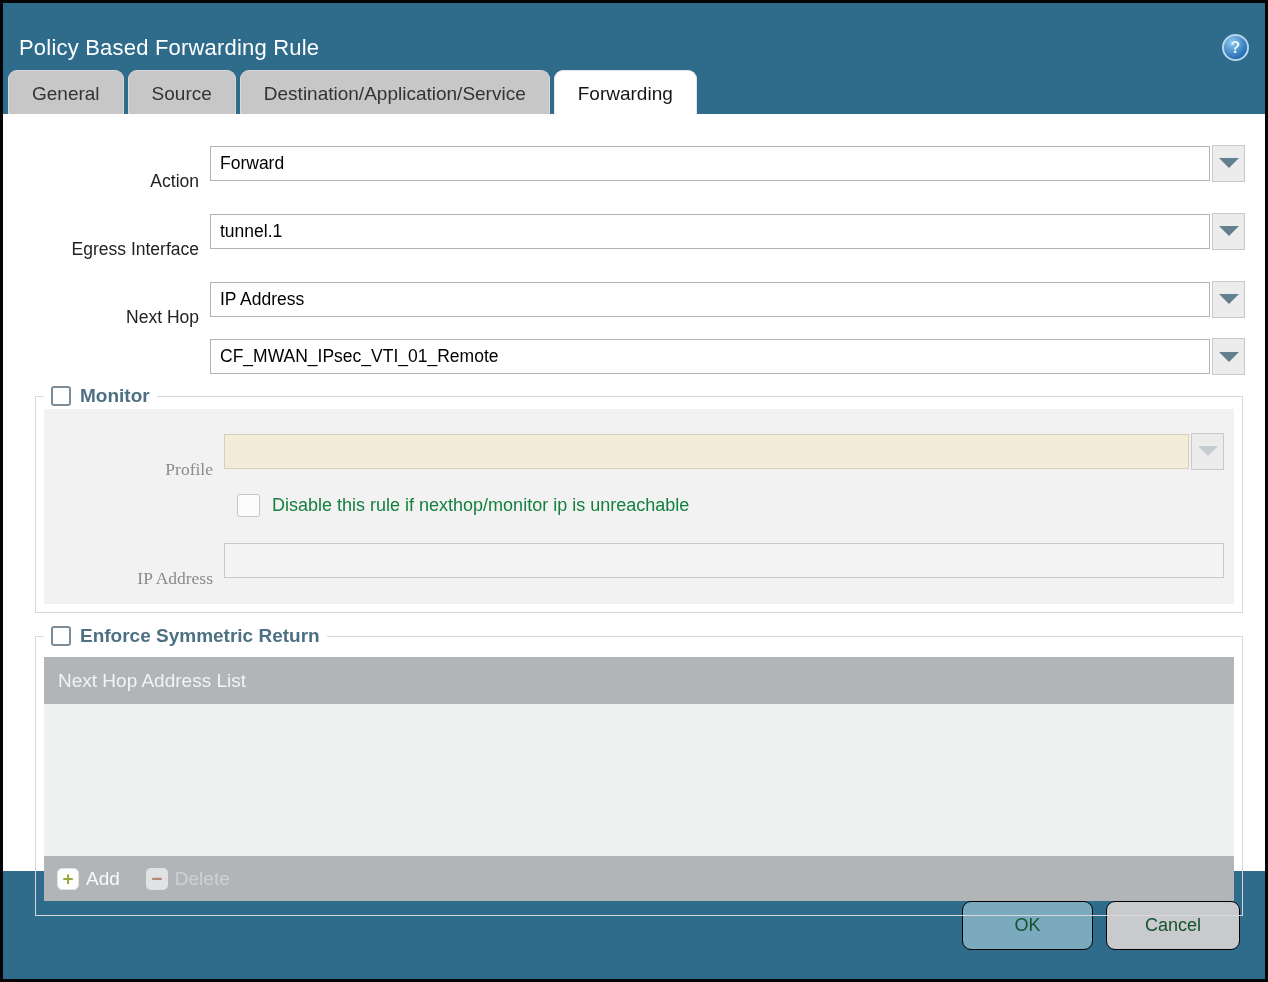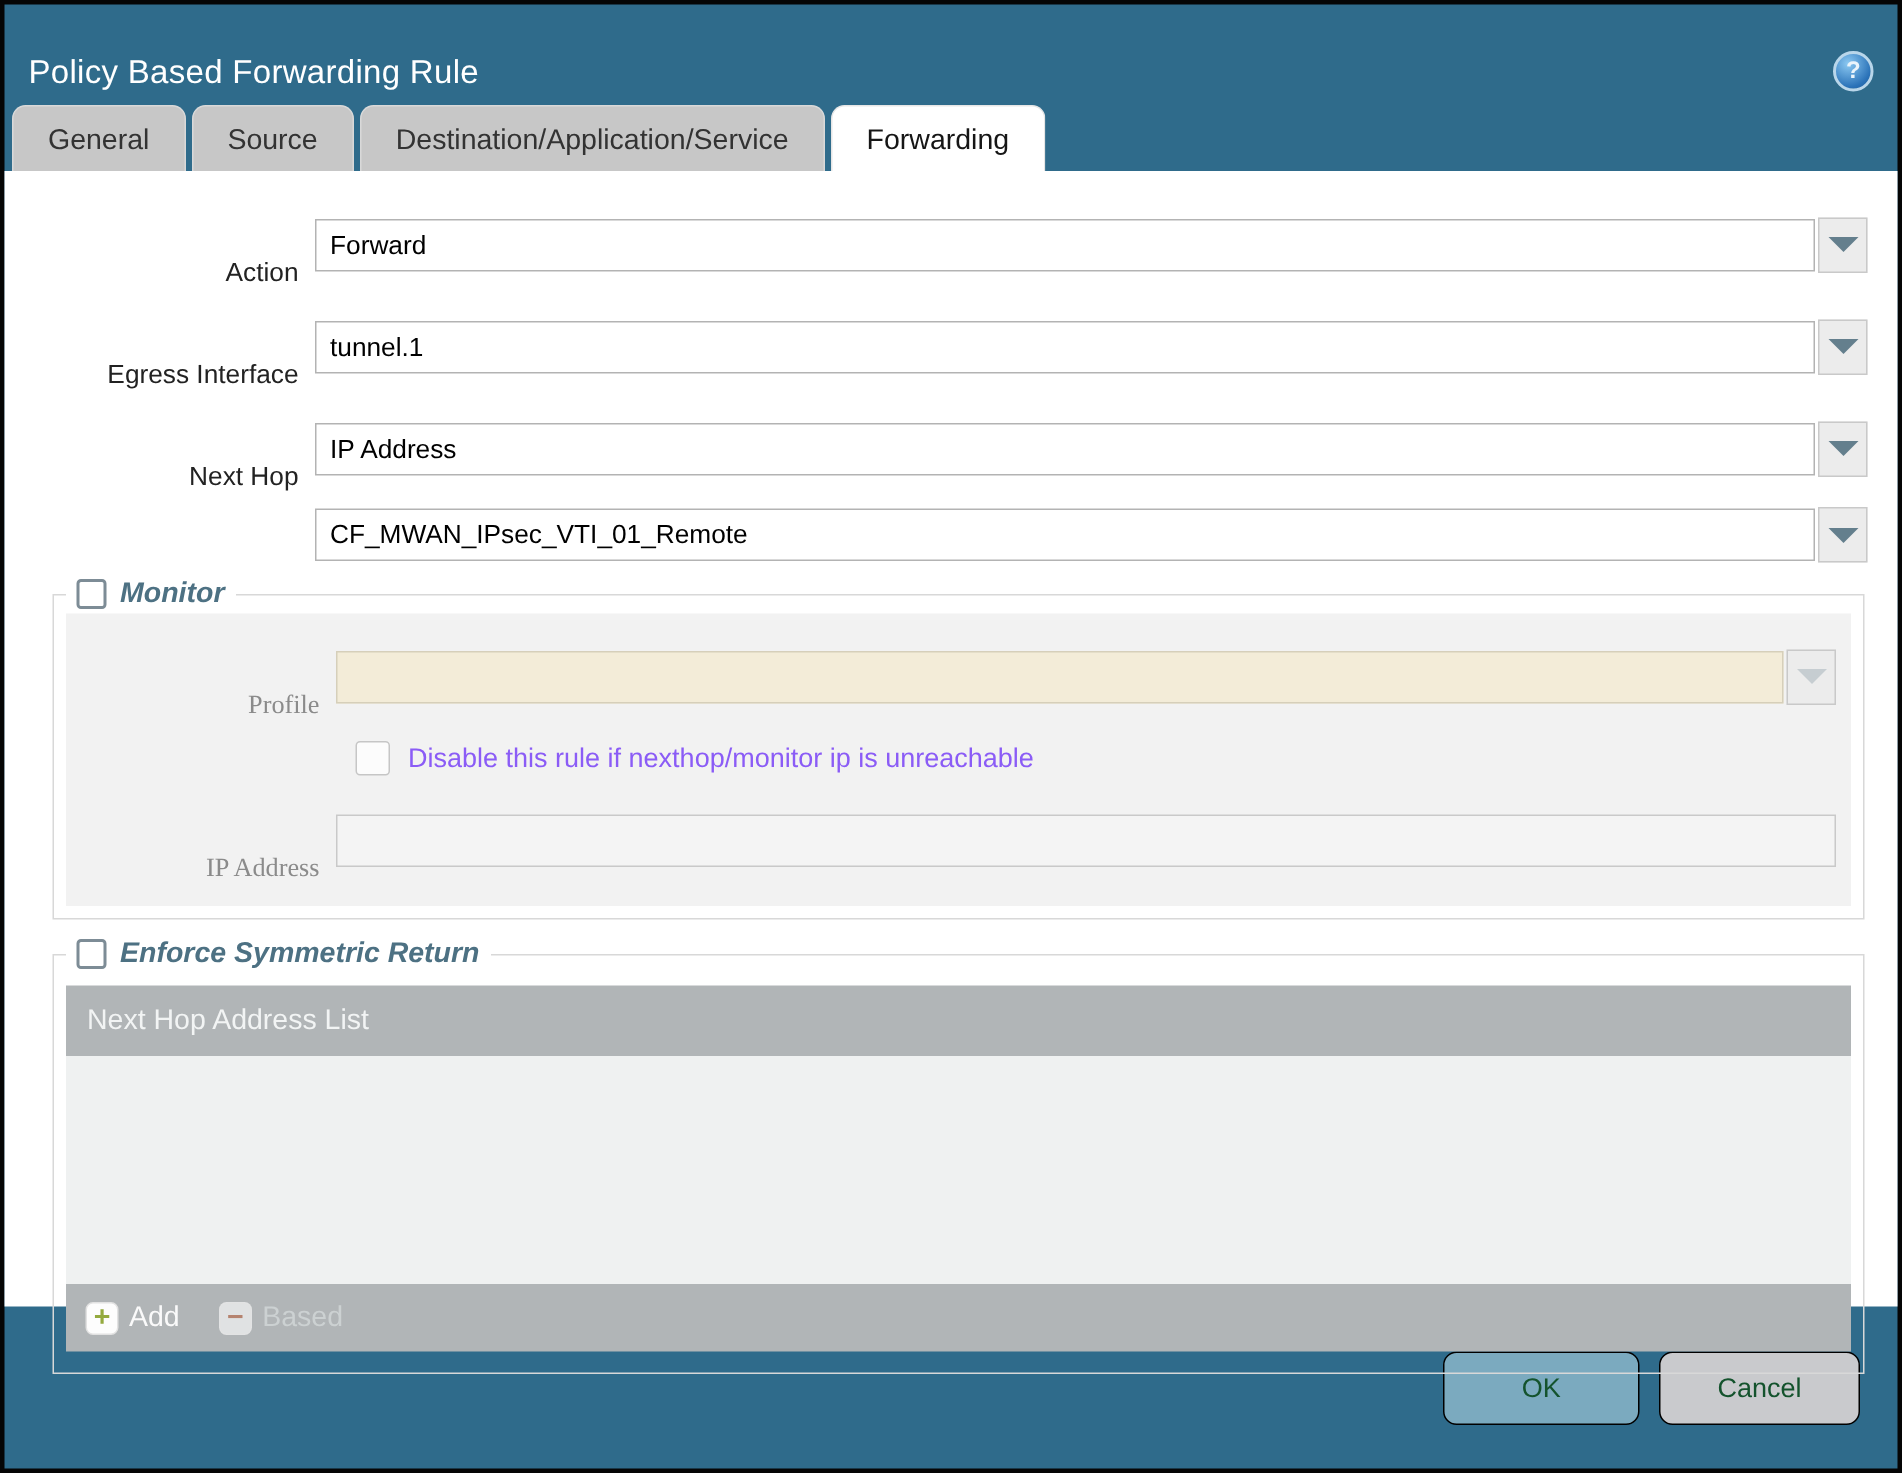--- a/index.html
+++ b/index.html
@@ -101,21 +101,21 @@
 
   
   fieldset {
     border: 1px solid #d8d8d8;
     margin: 8px 2px 12px 15px;
     padding: 2px 8px 8px 8px;
   }
   legend {
     display: flex; align-items: center; gap: 9px;
     padding: 0 7px; margin-left: 0px;
-    font-size: 19px; font-weight: bold; color: #4d7183; font-style: italic;
+    font-size: 19px; font-weight: bold; color: #4d7183;
   }
   .checkbox {
     width: 20px; height: 20px; flex: 0 0 20px;
     background: #fff;
     border: 2px solid #7d8c96;
     border-radius: 3px;
     cursor: pointer;
   }
   .checkbox.disabled {
     width: 23px; height: 23px; flex-basis: 23px;
@@ -125,21 +125,21 @@
   }
 
   
   .monitor-body { background: #f2f2f2; padding: 13px 10px 15px 0; }
   .monitor-body .flabel { width: 180px; flex-basis: 180px; color: #8b8b8b; font-family: Liberation Serif, serif; }
   input.txt.beige { background: #f3ecd8; border-color: #d6cfba; }
   input.txt.disabled-gray { background: #f4f4f4; border-color: #c9c9c9; color: #888; }
   .chkrow {
     display: flex; align-items: center; gap: 12px;
     margin: 14px 0 14px 193px;
-    font-size: 18px; color: #8b5cf6;
+    font-size: 18px; color: #15803d;
   }
 
   
   .grid { margin-top: 8px; margin-bottom: 6px; }
   .grid-head {
     height: 47px; line-height: 47px;
     background: #b1b5b7; color: #f2f4f4;
     font-size: 19px; padding-left: 14px;
   }
   .grid-body { height: 152px; background: #eff1f1; }
@@ -281,21 +281,21 @@
         <div class="grid">
           <div class="grid-head">Next Hop Address List</div>
           <div class="grid-body"></div>
           <div class="grid-foot">
             <div class="tool-btn add">
               <span class="tool-icon">+</span>
               <span>Add</span>
             </div>
             <div class="tool-btn delete">
               <span class="tool-icon">−</span>
-              <span>Based</span>
+              <span>Delete</span>
             </div>
           </div>
         </div>
       </fieldset>
 
 
     </div>
 
     <div class="footer">
       <button class="btn ok">OK</button>

